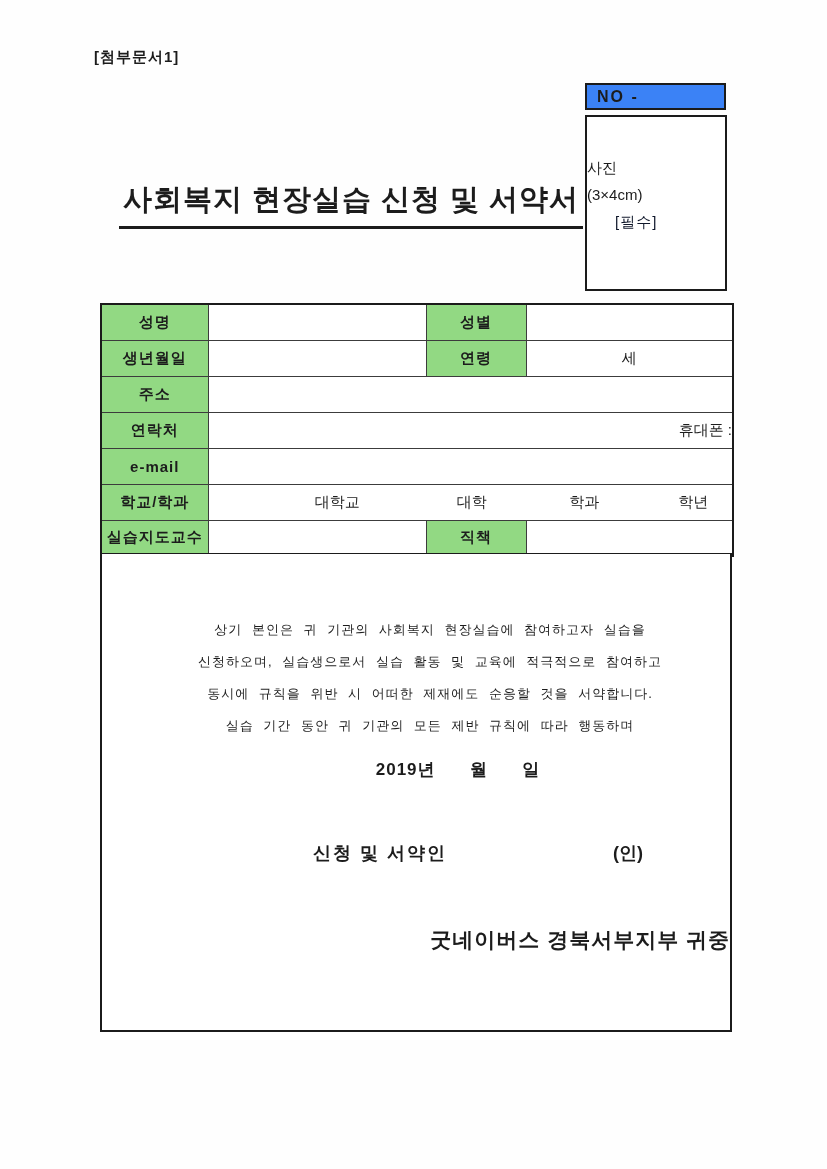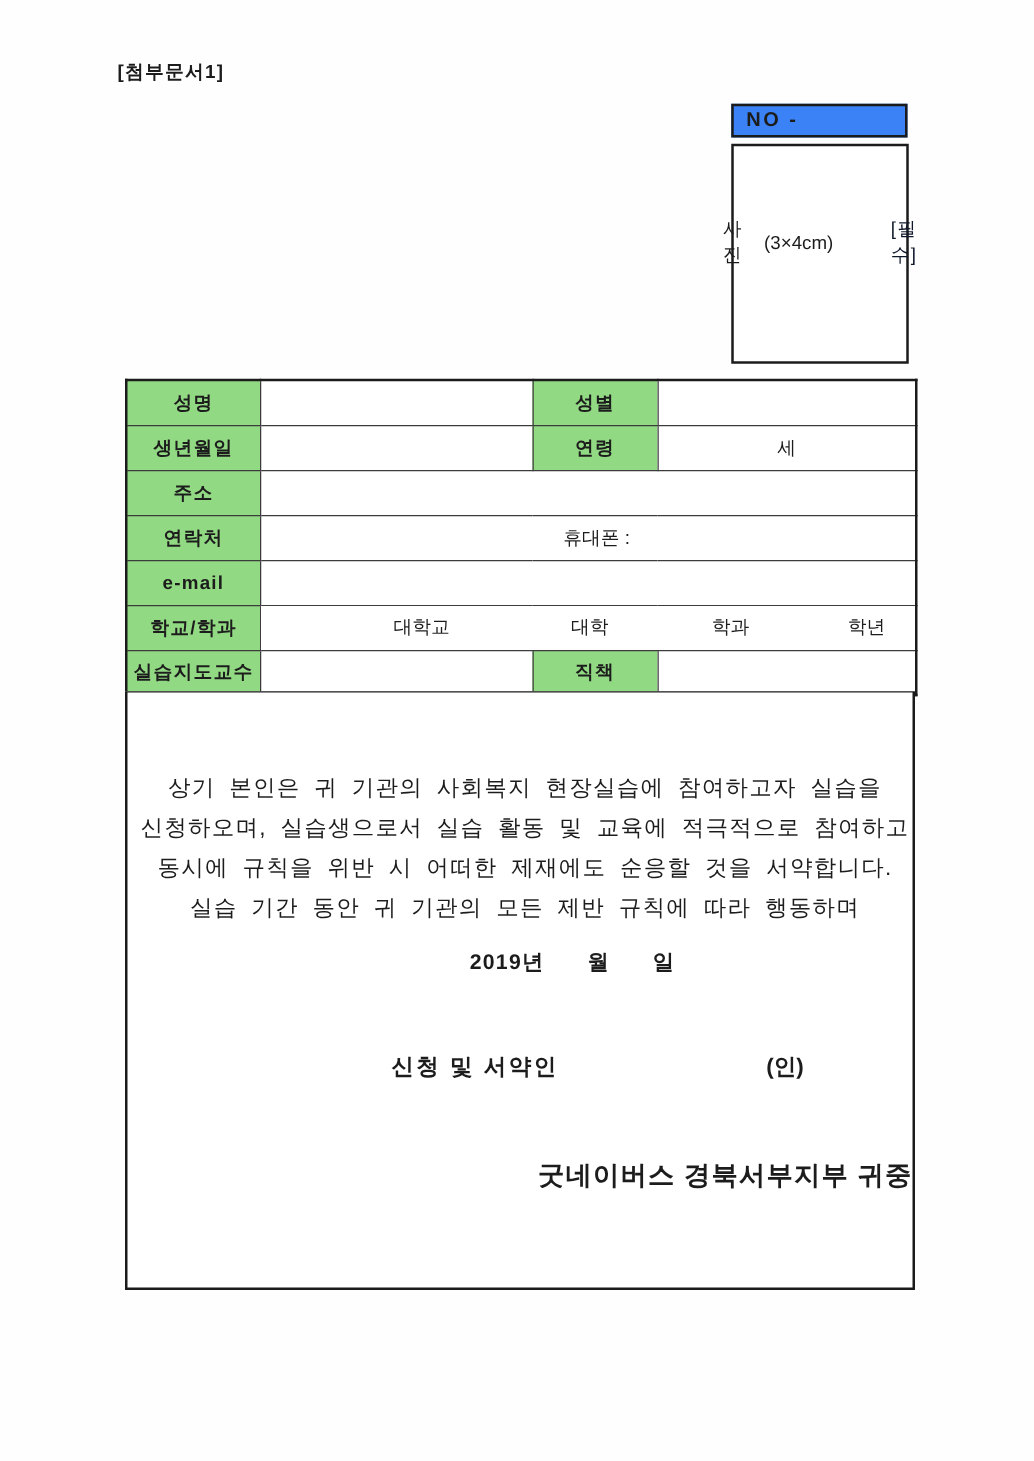--- a/index.html
+++ b/index.html
@@ -19,22 +19,22 @@
   .no-box {
     position:absolute; left:585px; top:83px; width:141px; height:27px;
     border:2px solid #1b1b1b; background:#3b82f6;
     display:flex; align-items:center;
     padding-left:10px;
     font-size:16px; font-weight:700; letter-spacing:2px;
   }
   .photo-box {
     position:absolute; left:585px; top:115px; width:142px; height:176px;
     border:2px solid #1b1b1b; background:#fff;
-    display:flex; flex-direction:row; align-items:center; justify-content:center;
-    gap:18px; font-size:15px; line-height:1.4; padding-bottom:18px;
+    display:flex; flex-direction:column; justify-content:center;
+    gap:6px; font-size:15px; line-height:1.4; padding-bottom:18px;
   }
   .photo-required { font-weight:400; letter-spacing:1px; }
   .title-wrap {
     position:absolute; left:96px; top:180px; width:510px;
     text-align:center;
   }
   .doc-title {
     display:inline-block;
     font-size:29px; font-weight:800; letter-spacing:1px;
     border-bottom:3px solid #1b1b1b; padding:0 4px 6px 4px;
@@ -51,33 +51,33 @@
     height:36px;
     border:1px solid #3c3c3c;
     vertical-align:middle;
     background:#fff;
   }
   table.info td.lbl {
     background:var(--label-bg,#92d983);
     text-align:center; font-weight:700;
     letter-spacing:1px;
   }
-  td.val-left { padding-left:14px; text-align:center; }
+  td.val-left { padding-left:14px; text-align:right; }
   td.val-center { text-align:center; }
   td.school-cell { position:relative; }
   .school-part { position:absolute; top:50%; transform:translate(-50%,-50%); white-space:nowrap; }
   .sp-1 { left:24.6%; } .sp-2 { left:50.3%; } .sp-3 { left:71.8%; } .sp-4 { left:92.6%; }
   .pledge-box {
     position:absolute; left:100px; top:553px; width:632px; height:479px;
     border:2px solid #1b1b1b; border-top-width:1px; background:#fff;
   }
   .pledge-text {
-    position:absolute; top:60px; left:4px; width:100%;
+    position:absolute; top:60px; left:14px; width:100%;
     text-align:center;
-    font-size:18px; line-height:32px;
+    font-size:13px; line-height:32px;
     letter-spacing:1px; word-spacing:5px;
     font-weight:500;
   }
   .date-line {
     position:absolute; top:204px; left:0; width:100%;
     text-align:center; font-size:17px; font-weight:700;
     white-space:pre; letter-spacing:1px;margin-left:42px;
   }
   .sign-row {
     position:absolute; top:287px; left:0; width:100%; height:24px;
@@ -99,20 +99,23 @@
   <div class="no-box">
     <span>NO -</span>
   </div>
 
   <div class="photo-box">
     <span>사진</span>
     <span>(3×4cm)</span>
     <span class="photo-required" style="color: #0f172a; padding-left: 28px;">[필수]</span>
   </div>
 
+  <div class="title-wrap">
+    <span class="doc-title">사회복지 현장실습 신청 및 서약서</span>
+  </div>
 
   <table class="info">
     <colgroup>
       <col style="width:107px">
         <col style="width:218px">
         <col style="width:100px">
         <col style="width:207px">
     </colgroup>
     <tbody>
         <tr>

